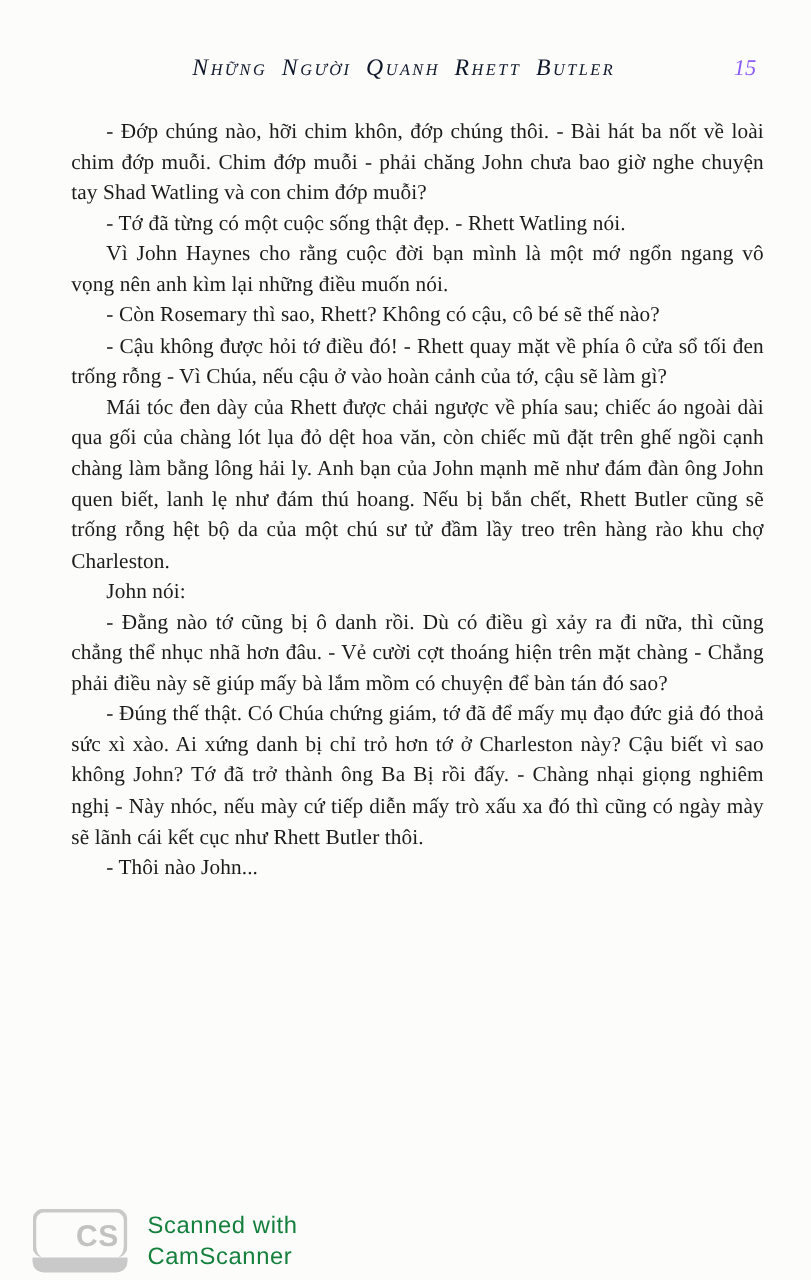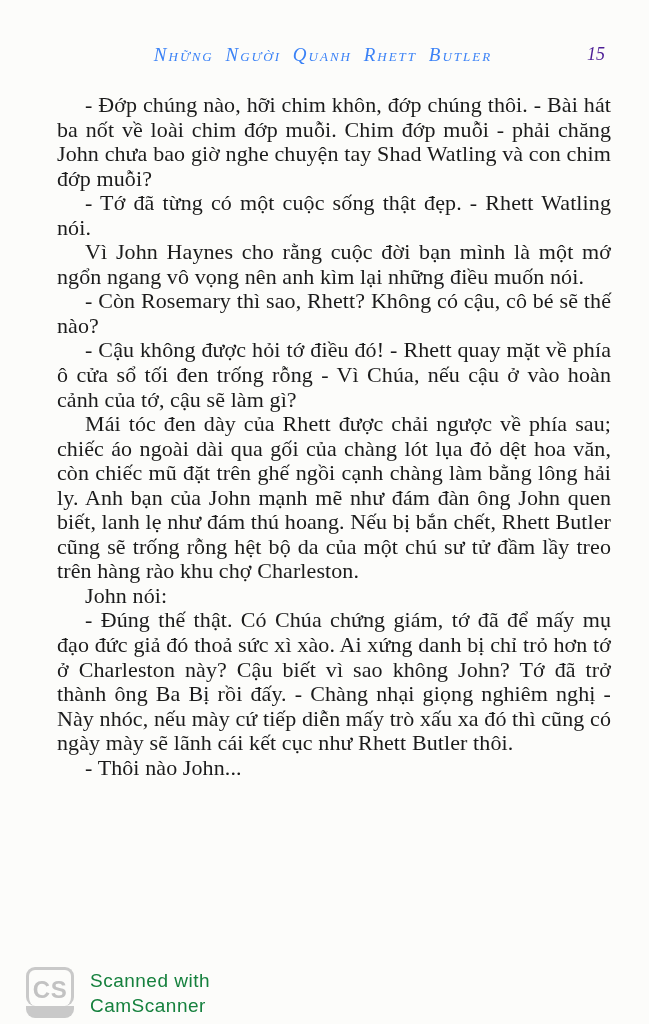--- a/index.html
+++ b/index.html
@@ -24,46 +24,46 @@
     height: 26px;
   }
   .running-title {
     display: block;
     text-align: center;
     font-style: italic;
     font-variant: small-caps;
     font-size: 19px;
     letter-spacing: 2px;
     word-spacing: 5px;
-    color: #3b82f6;
+    color: #0f172a;
     padding-left: 40px; 
     padding-right: 60px;
     white-space: nowrap;
   }
   .page-number {
     position: absolute;
     right: 4px;
     top: 0;
     font-style: italic;
     font-size: 18px;
-    color: #4c1d95;
+    color: #8b5cf6;
     text-align: center;
   }
   
   .page-body {
     position: absolute;
     top: 93px;
     left: 57px;
     width: 554px;
   }
   .page-body p {
     margin: 0;
     text-indent: 28px;
     text-align: justify;
-    font-size: 22px;
+    font-size: 17px;
     line-height: 24.55px;
     letter-spacing: 0.1px;
   }
   
   .watermark {
     position: absolute;
     left: 26px;
     top: 967px;
     display: flex;
     align-items: flex-start;
@@ -74,20 +74,21 @@
     width: 42px;
     height: 36px;
     border: 3px solid #c9c9c9;
     border-radius: 9px 9px 9px 9px;
     border-bottom: none;
     background: #fcfcfa;
     display: flex;
     align-items: center;
     justify-content: center;
     padding-bottom: 0;
+    padding-left: 28px;
   }
   .cs-logo .cs-text {
     font-weight: bold;
     font-size: 24px;
     letter-spacing: 0.5px;
     color: #c2c2c2;
     line-height: 1;
     margin-top: 3px;
   }
   .cs-logo .cs-base {
@@ -121,20 +122,21 @@
 </div>
 
 <div class="page-body">
   <p>- Đớp chúng nào, hỡi chim khôn, đớp chúng thôi. - Bài hát ba nốt về loài chim đớp muỗi. Chim đớp muỗi - phải chăng John chưa bao giờ nghe chuyện tay Shad Watling và con chim đớp muỗi?</p>
   <p>- Tớ đã từng có một cuộc sống thật đẹp. - Rhett Watling nói.</p>
   <p>Vì John Haynes cho rằng cuộc đời bạn mình là một mớ ngổn ngang vô vọng nên anh kìm lại những điều muốn nói.</p>
   <p>- Còn Rosemary thì sao, Rhett? Không có cậu, cô bé sẽ thế nào?</p>
   <p>- Cậu không được hỏi tớ điều đó! - Rhett quay mặt về phía ô cửa sổ tối đen trống rỗng - Vì Chúa, nếu cậu ở vào hoàn cảnh của tớ, cậu sẽ làm gì?</p>
   <p>Mái tóc đen dày của Rhett được chải ngược về phía sau; chiếc áo ngoài dài qua gối của chàng lót lụa đỏ dệt hoa văn, còn chiếc mũ đặt trên ghế ngồi cạnh chàng làm bằng lông hải ly. Anh bạn của John mạnh mẽ như đám đàn ông John quen biết, lanh lẹ như đám thú hoang. Nếu bị bắn chết, Rhett Butler cũng sẽ trống rỗng hệt bộ da của một chú sư tử đầm lầy treo trên hàng rào khu chợ Charleston.</p>
   <p>John nói:</p>
+  <p>- Đằng nào tớ cũng bị ô danh rồi. Dù có điều gì xảy ra đi nữa, thì cũng chẳng thể nhục nhã hơn đâu. - Vẻ cười cợt thoáng hiện trên mặt chàng - Chẳng phải điều này sẽ giúp mấy bà lắm mồm có chuyện để bàn tán đó sao?</p>
   <p>- Đúng thế thật. Có Chúa chứng giám, tớ đã để mấy mụ đạo đức giả đó thoả sức xì xào. Ai xứng danh bị chỉ trỏ hơn tớ ở Charleston này? Cậu biết vì sao không John? Tớ đã trở thành ông Ba Bị rồi đấy. - Chàng nhại giọng nghiêm nghị - Này nhóc, nếu mày cứ tiếp diễn mấy trò xấu xa đó thì cũng có ngày mày sẽ lãnh cái kết cục như Rhett Butler thôi.</p>
   <p>- Thôi nào John...</p>
 </div>
 
 <div class="watermark">
   <div class="cs-logo">
     <span class="cs-text">CS</span>
     <span class="cs-base"></span>
   </div>
   <div class="watermark-text">

